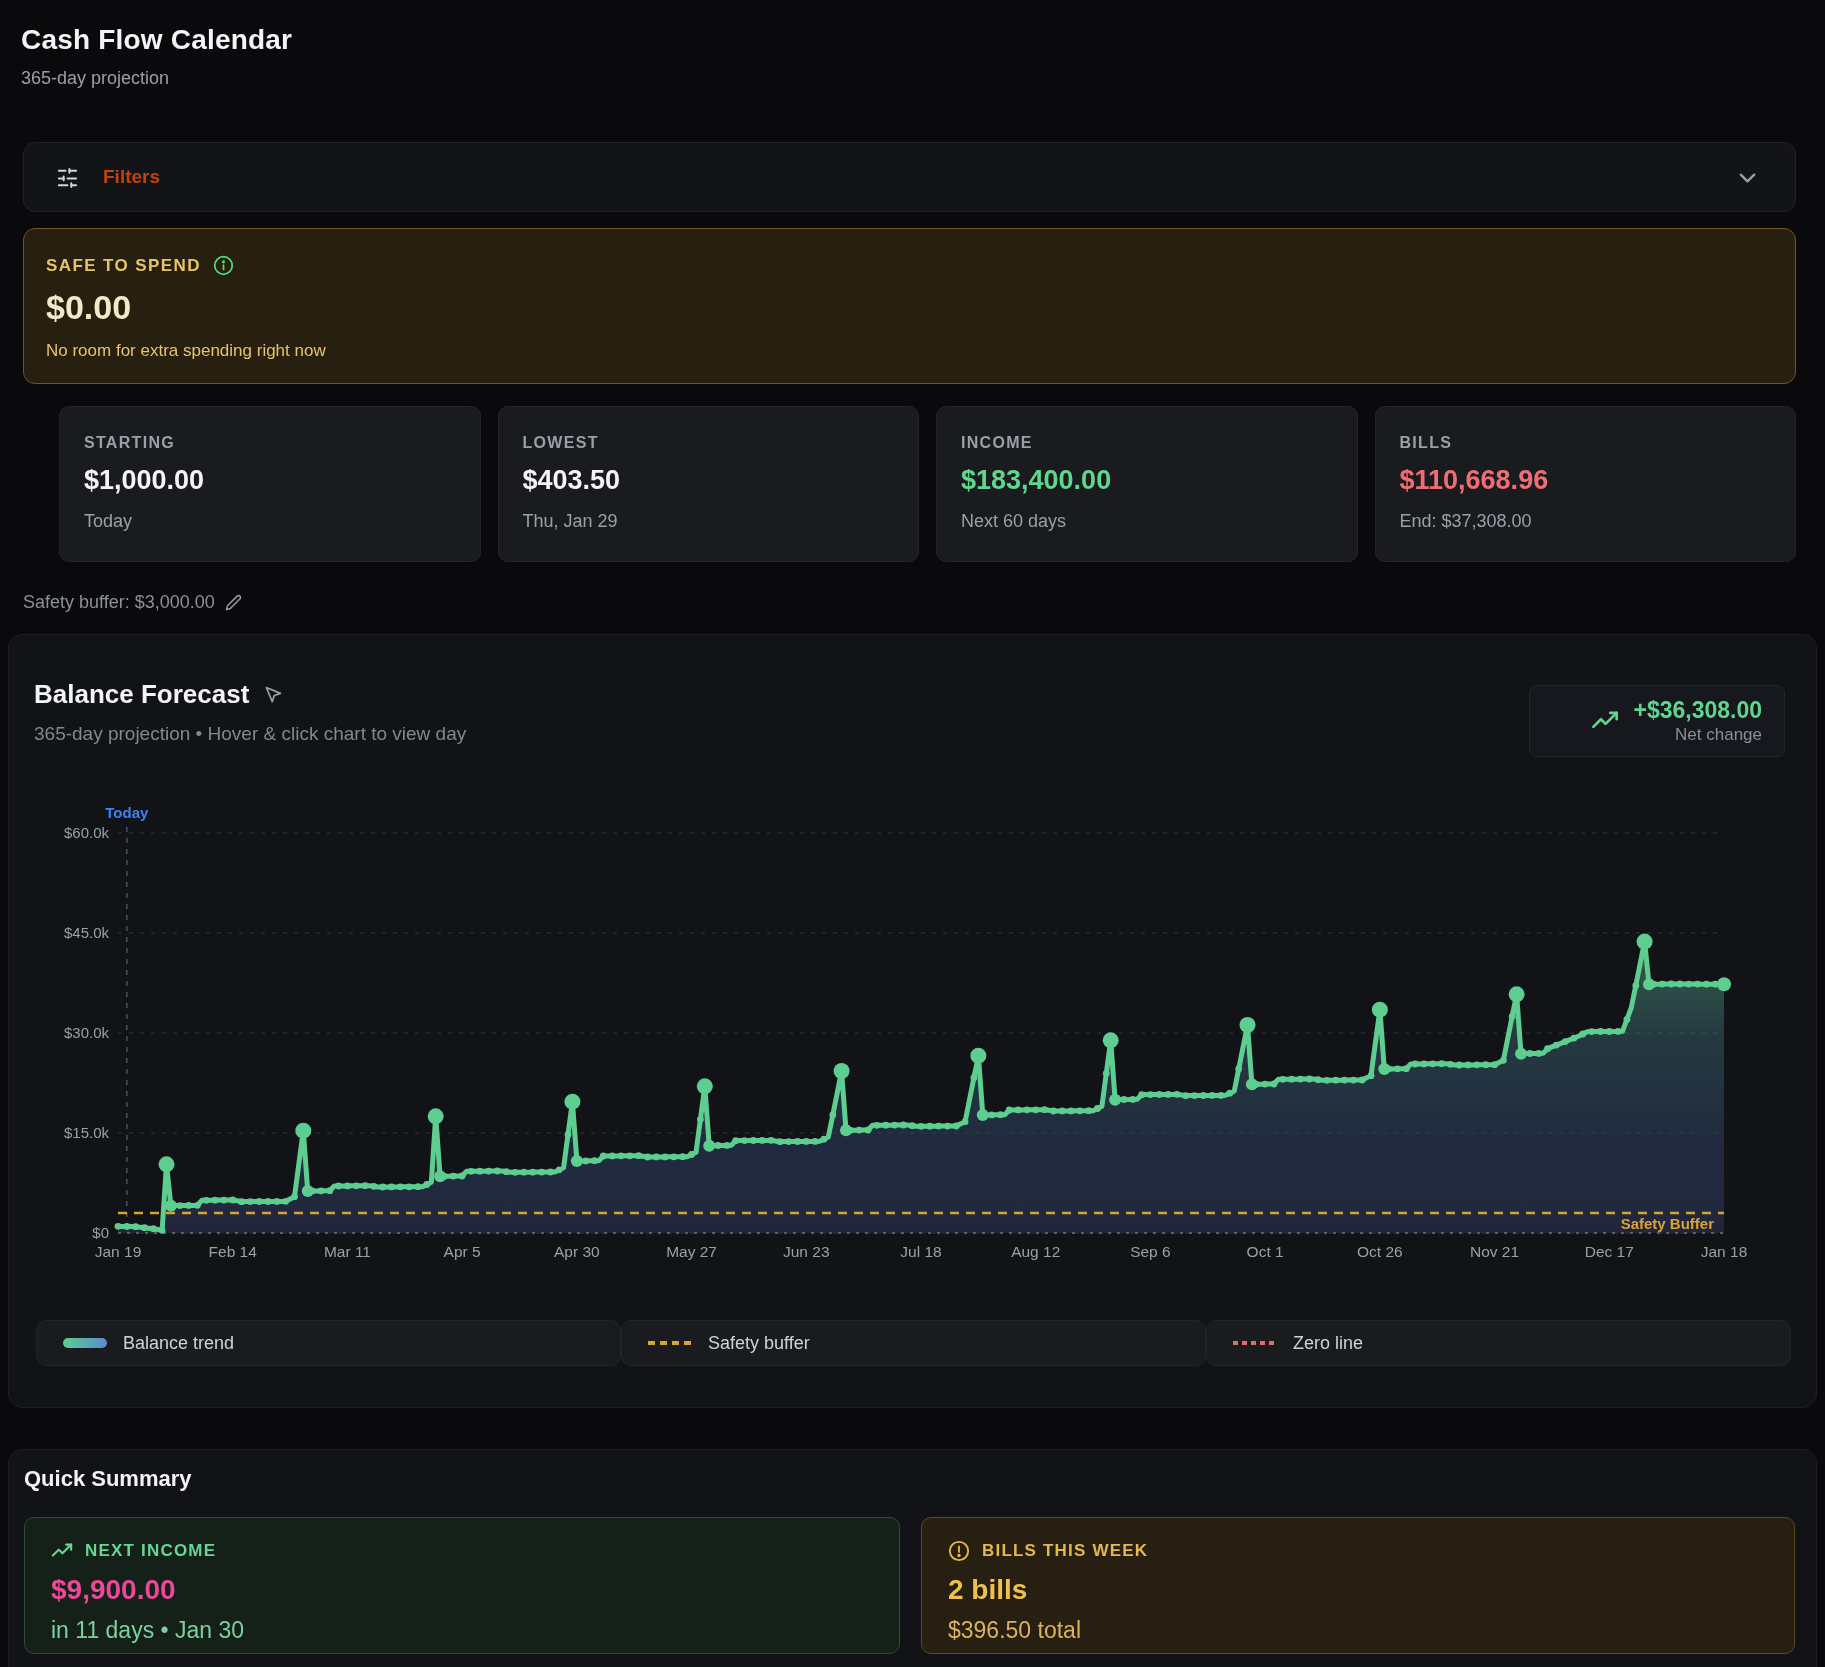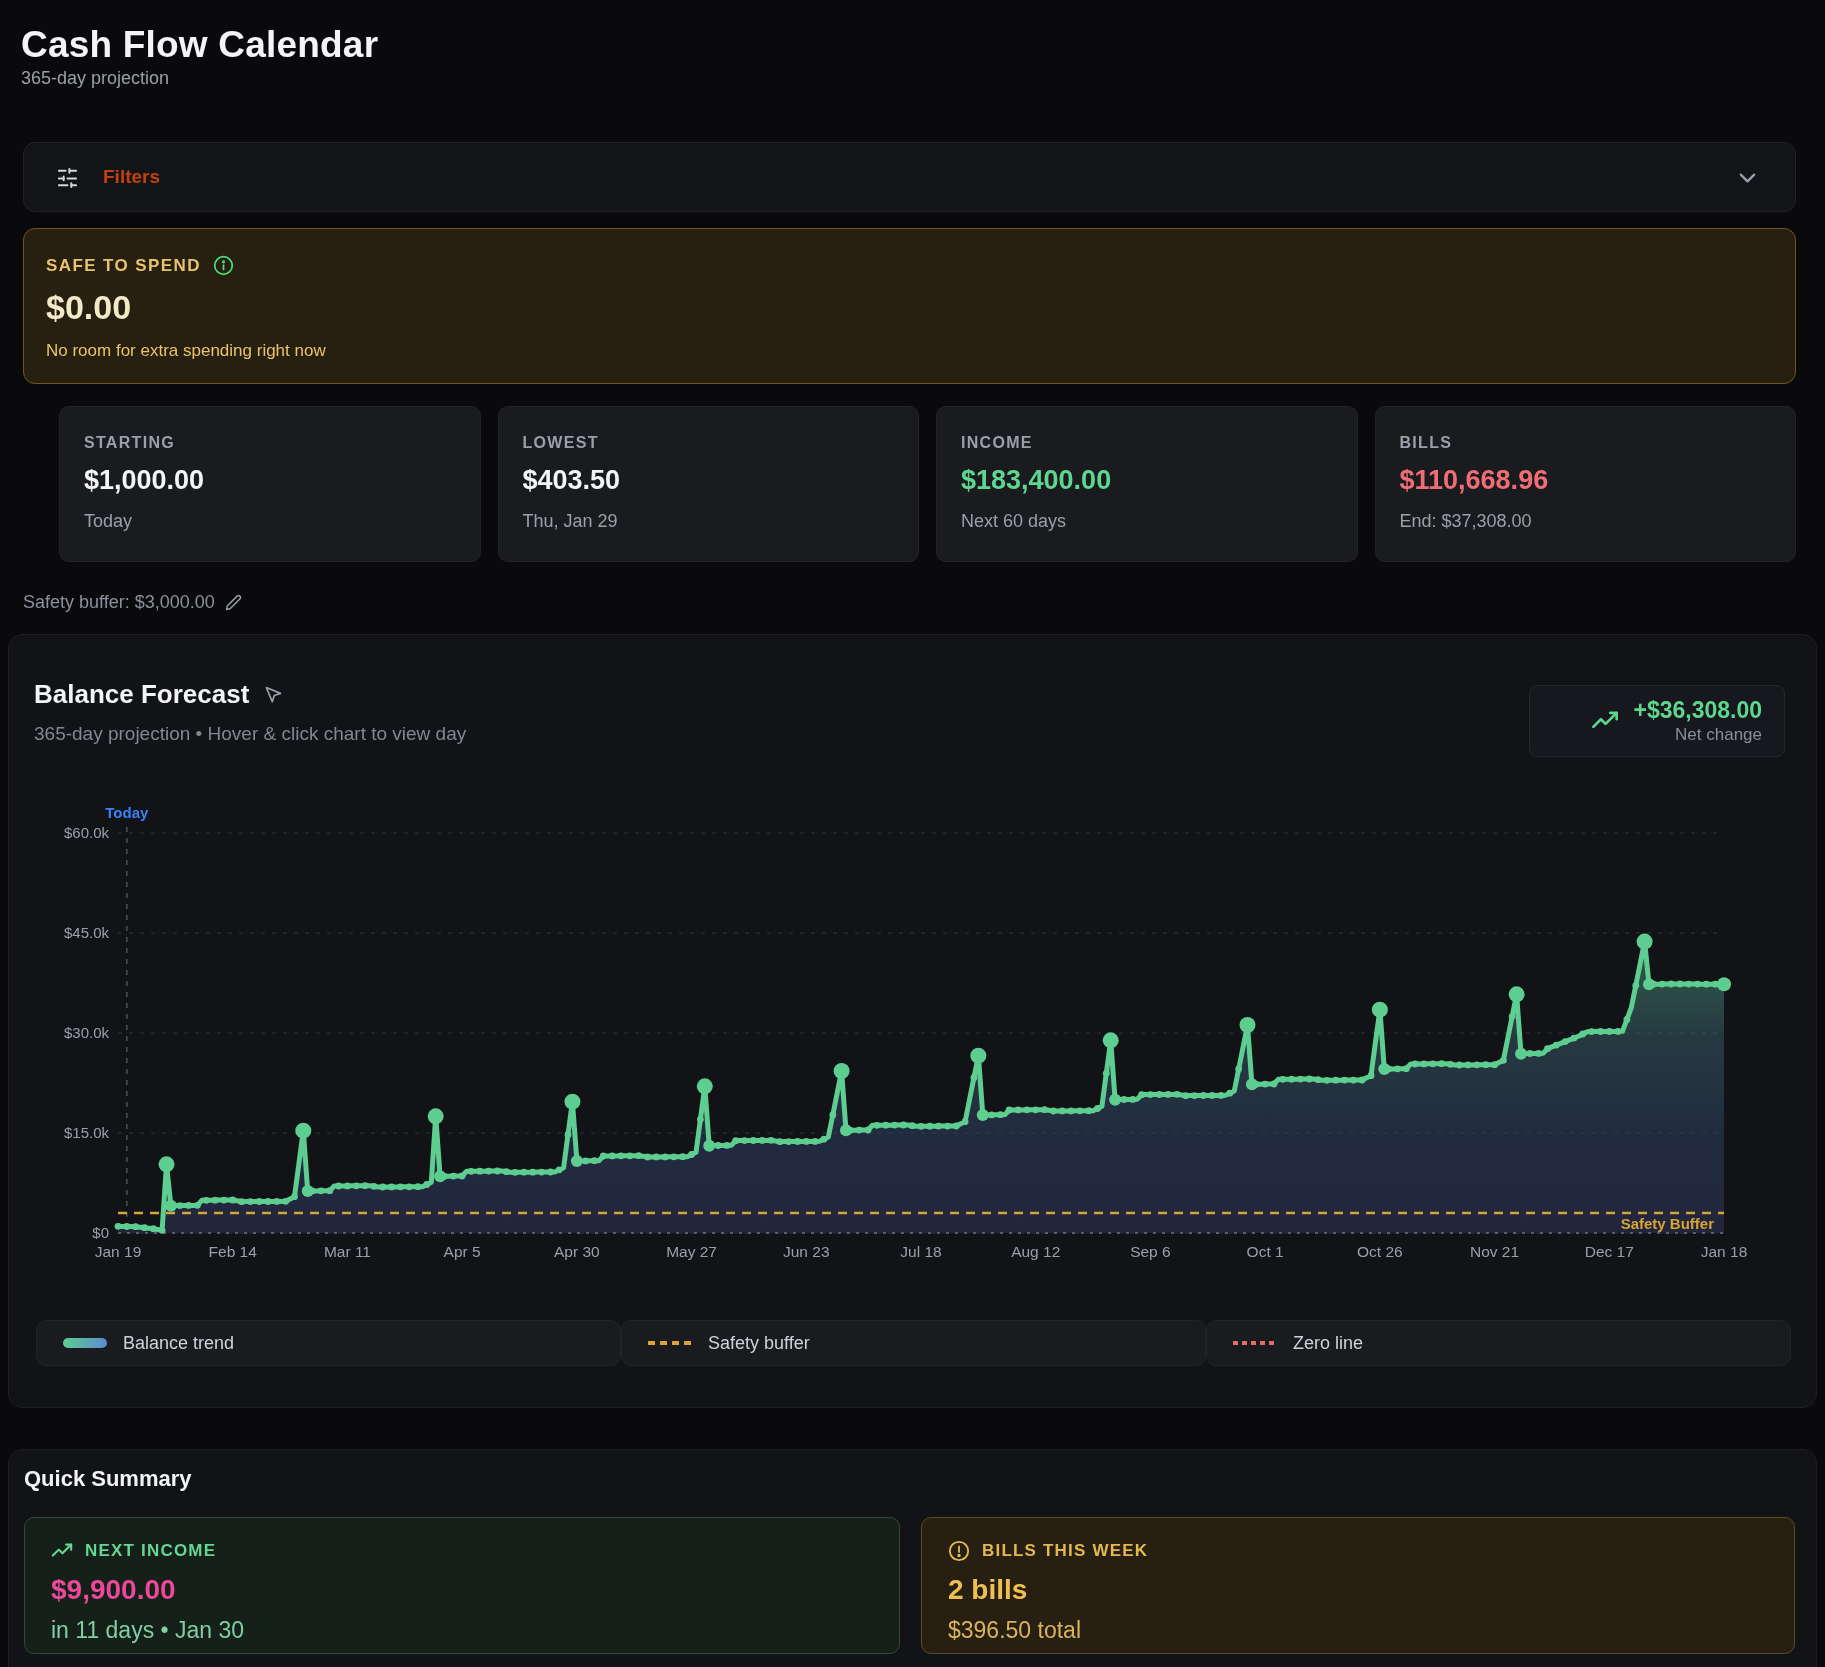--- a/index.html
+++ b/index.html
@@ -7,21 +7,21 @@
   body {
     background:#0a0a0c;
     font-family:"Liberation Sans", sans-serif;
     color:#f3f4f6;
     position:relative;
     overflow:hidden;
   }
   .abs { position:absolute; }
 
   
-  .page-title { left:21px; top:24px; font-size:37px; font-weight:700; letter-spacing:.2px; }
+  .page-title { left:21px; top:24px; font-size:28px; font-weight:700; letter-spacing:.2px; }
   .page-subtitle { left:21px; top:68px; font-size:18px; color:#9aa0a8; }
 
   
   .filters-bar {
     left:23px; top:142px; width:1773px; height:70px;
     background:#131418; border:1px solid #212228; border-radius:12px;
     display:flex; align-items:center; padding:0 36px 0 32px; cursor:pointer;
   }
   .filters-bar .flabel { font-size:19px; font-weight:600; margin-left:24px; color:#c2410c; }
   .filters-bar .spacer { flex:1; }

